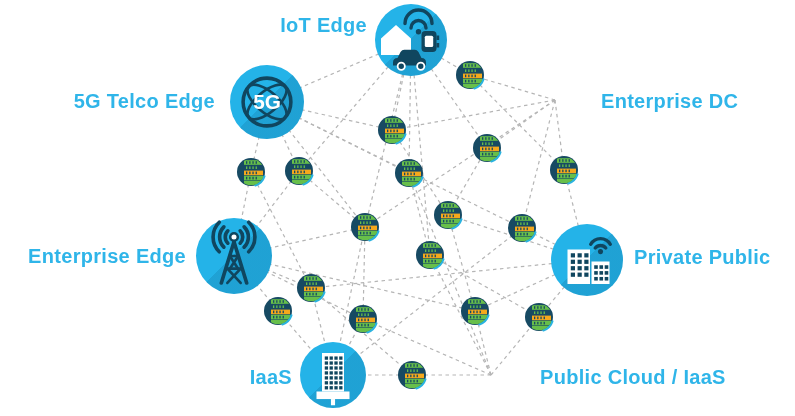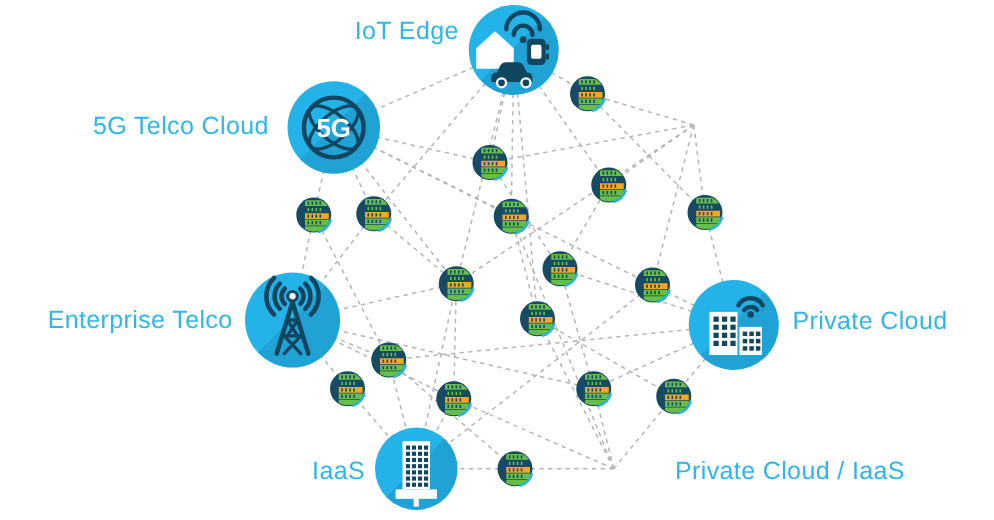--- a/index.html
+++ b/index.html
@@ -15,21 +15,21 @@
   .hub{position:absolute;z-index:2;border-radius:50%;background:var(--hub);text-align:right;}
   .hub::after{content:"";position:absolute;inset:0;border-radius:50%;
     background:linear-gradient(135deg, rgba(0,0,0,0) 49%, rgba(0,45,80,0.13) 49%);}
   .hub svg{position:relative;z-index:1;display:block;width:100%;height:100%;}
   .glyph .stk{stroke:var(--navy);fill:none;stroke-width:2.3;stroke-linecap:round;}
   .glyph .stk-thin{stroke:var(--navy);fill:none;stroke-width:1.7;stroke-linecap:round;}
   .glyph .fil{fill:var(--navy);}
   .glyph .wht{fill:#ffffff;}
   .glyph text{font-family:"Liberation Sans",sans-serif;}
   .hub-label{position:absolute;z-index:3;white-space:nowrap;color:var(--labelblue);
-    font-size:20px;font-weight:400;letter-spacing:0.3px;line-height:1;}
+    font-size:20px;font-weight:700;letter-spacing:0.3px;line-height:1;}
 </style>
 </head>
 <body>
 
 <div id="stage">
 
   <svg id="mesh-svg" width="795" height="416" viewBox="0 0 795 416">
     <defs>
       <clipPath id="srv-clip">
           <circle r="13.2"></circle>
@@ -650,19 +650,20 @@
           <rect x="25" y="32.1" width="2.4" height="2.4"></rect>
           <rect x="28.5" y="32.1" width="2.4" height="2.4"></rect>
       </g>
       <rect class="wht" x="12" y="36" width="24" height="5.5"></rect>
       <rect class="wht" x="22.5" y="41.5" width="3" height="4.5"></rect>
     </svg>
   </div>
 
 
   <div class="hub-label" style="left: 367px; top: 25px; transform: translate(-100%, -50%);">IoT Edge</div>
-  <div class="hub-label" style="left: 215px; top: 101px; transform: translate(-100%, -50%);">5G Telco Cloud</div>
-  <div class="hub-label" style="left: 186px; top: 256px; transform: translate(-100%, -50%);">Enterprise Telco</div>
-  <div class="hub-label" style="left: 634px; top: 257px; transform: translateY(-50%);">Private Cloud</div>
+  <div class="hub-label" style="left: 215px; top: 101px; transform: translate(-100%, -50%);">5G Telco Edge</div>
+  <div class="hub-label" style="left: 601px; top: 101px; transform: translateY(-50%);">Enterprise DC</div>
+  <div class="hub-label" style="left: 186px; top: 256px; transform: translate(-100%, -50%);">Enterprise Edge</div>
+  <div class="hub-label" style="left: 634px; top: 257px; transform: translateY(-50%);">Private Public</div>
   <div class="hub-label" style="left: 292px; top: 377px; transform: translate(-100%, -50%);">IaaS</div>
-  <div class="hub-label" style="left: 540px; top: 377px; transform: translateY(-50%);">Private Cloud / IaaS</div>
+  <div class="hub-label" style="left: 540px; top: 377px; transform: translateY(-50%);">Public Cloud / IaaS</div>
 
 </div>
 
 </body></html>

